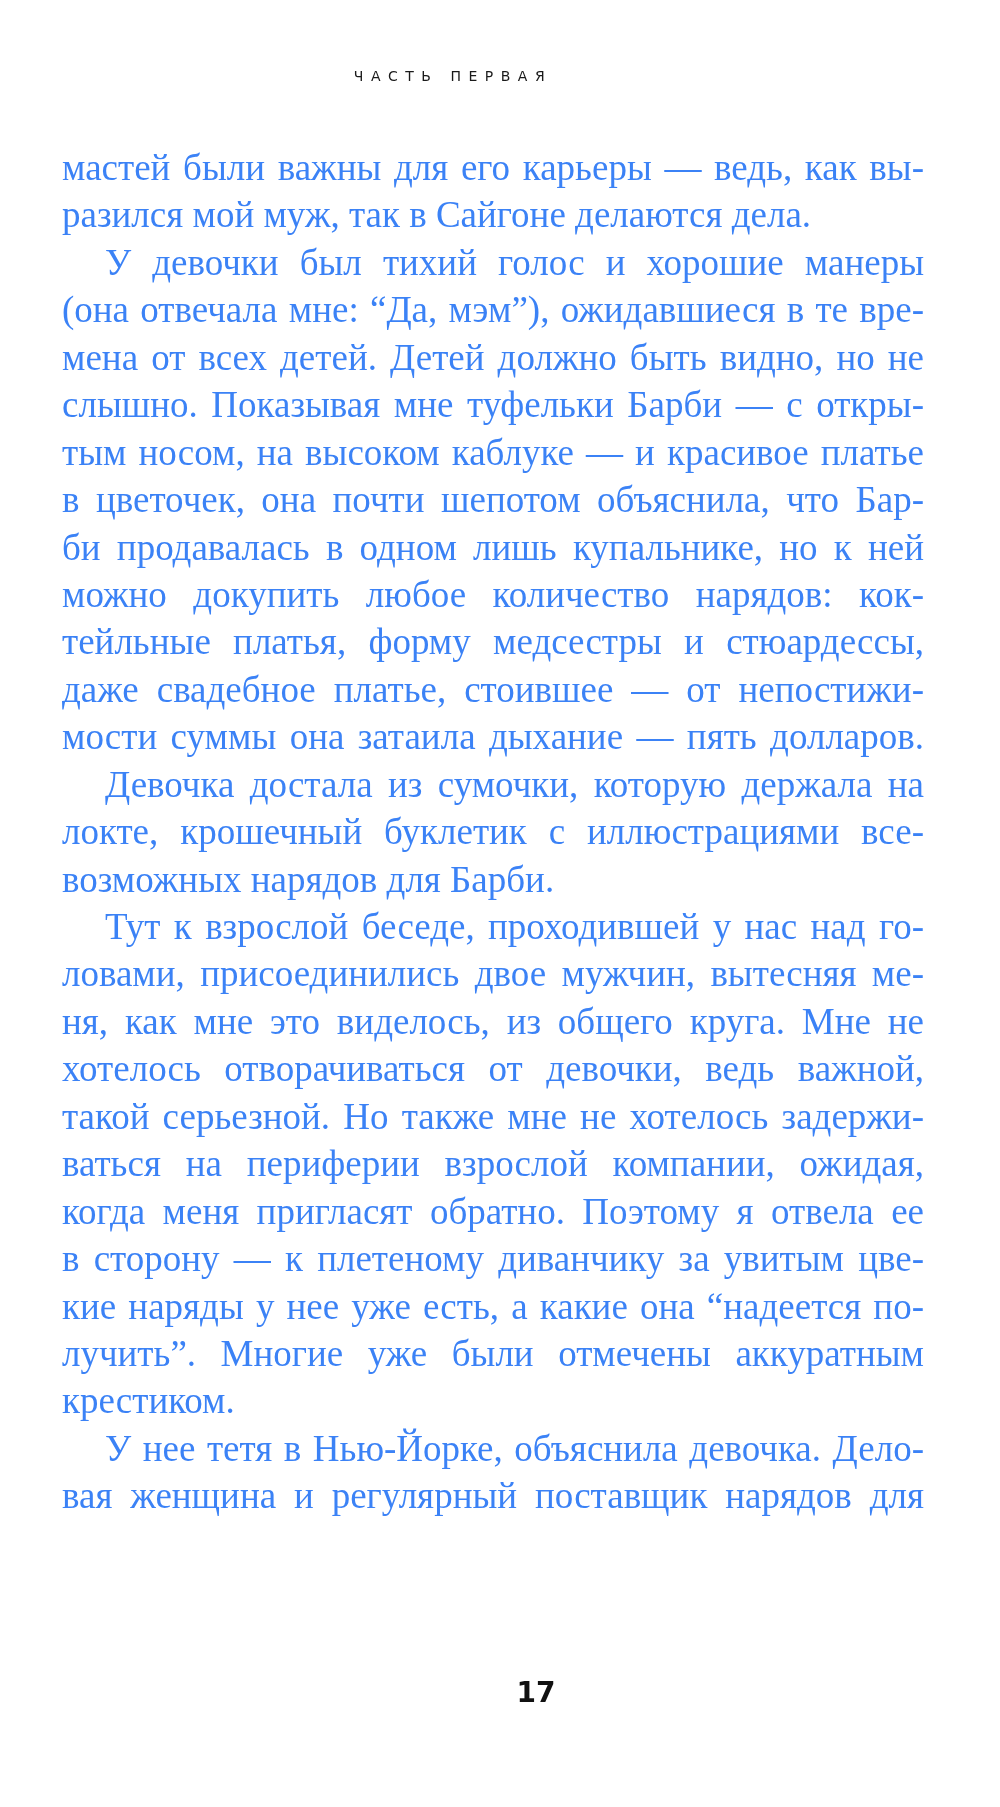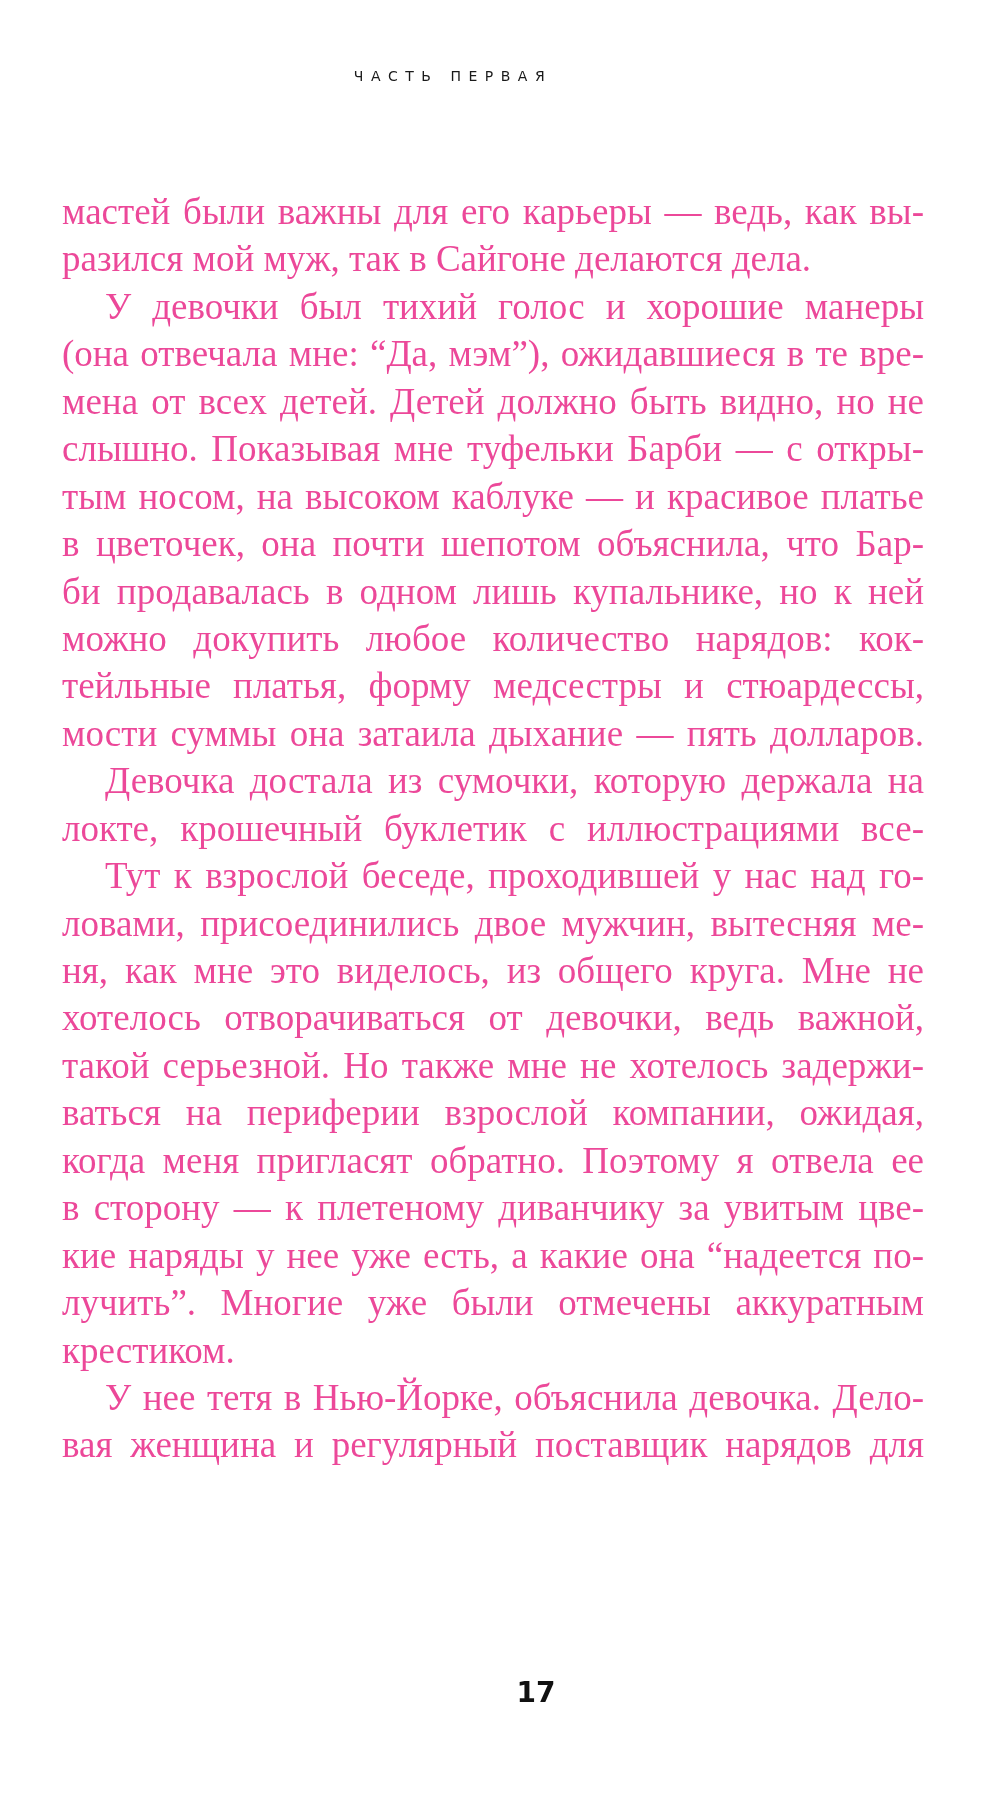--- a/index.html
+++ b/index.html
@@ -27,22 +27,21 @@
     margin-left: 40px;
   }
   .text-block {
     position: absolute;
     top: 144px;
     left: 62px;
     width: 862px;
     font-family: "Liberation Serif", serif;
     font-size: 37px;
     line-height: 47.45px;
-    color: #ec4899;
-    margin-top: 44px;
+    color: #3b82f6;
   }
   .line {
     display: block;
     height: 47.45px;
     white-space: nowrap;
     text-align: justify;
     text-align-last: justify;
   }
   .line.last {
     text-align-last: left;
@@ -73,23 +72,25 @@
   <span class="line last">разился мой муж, так в Сайгоне делаются дела.</span>
   <span class="line indent">У девочки был тихий голос и хорошие манеры</span>
   <span class="line">(она отвечала мне: “Да, мэм”), ожидавшиеся в те вре-</span>
   <span class="line">мена от всех детей. Детей должно быть видно, но не</span>
   <span class="line">слышно. Показывая мне туфельки Барби — с откры-</span>
   <span class="line">тым носом, на высоком каблуке — и красивое платье</span>
   <span class="line">в цветочек, она почти шепотом объяснила, что Бар-</span>
   <span class="line">би продавалась в одном лишь купальнике, но к ней</span>
   <span class="line">можно докупить любое количество нарядов: кок-</span>
   <span class="line">тейльные платья, форму медсестры и стюардессы,</span>
+  <span class="line">даже свадебное платье, стоившее — от непостижи-</span>
   <span class="line">мости суммы она затаила дыхание — пять долларов.</span>
   <span class="line indent">Девочка достала из сумочки, которую держала на</span>
   <span class="line">локте, крошечный буклетик с иллюстрациями все-</span>
+  <span class="line last">возможных нарядов для Барби.</span>
   <span class="line indent">Тут к взрослой беседе, проходившей у нас над го-</span>
   <span class="line">ловами, присоединились двое мужчин, вытесняя ме-</span>
   <span class="line">ня, как мне это виделось, из общего круга. Мне не</span>
   <span class="line">хотелось отворачиваться от девочки, ведь важной,</span>
   <span class="line">такой серьезной. Но также мне не хотелось задержи-</span>
   <span class="line">ваться на периферии взрослой компании, ожидая,</span>
   <span class="line">когда меня пригласят обратно. Поэтому я отвела ее</span>
   <span class="line">в сторону — к плетеному диванчику за увитым цве-</span>
   <span class="line">кие наряды у нее уже есть, а какие она “надеется по-</span>
   <span class="line">лучить”. Многие уже были отмечены аккуратным</span>

